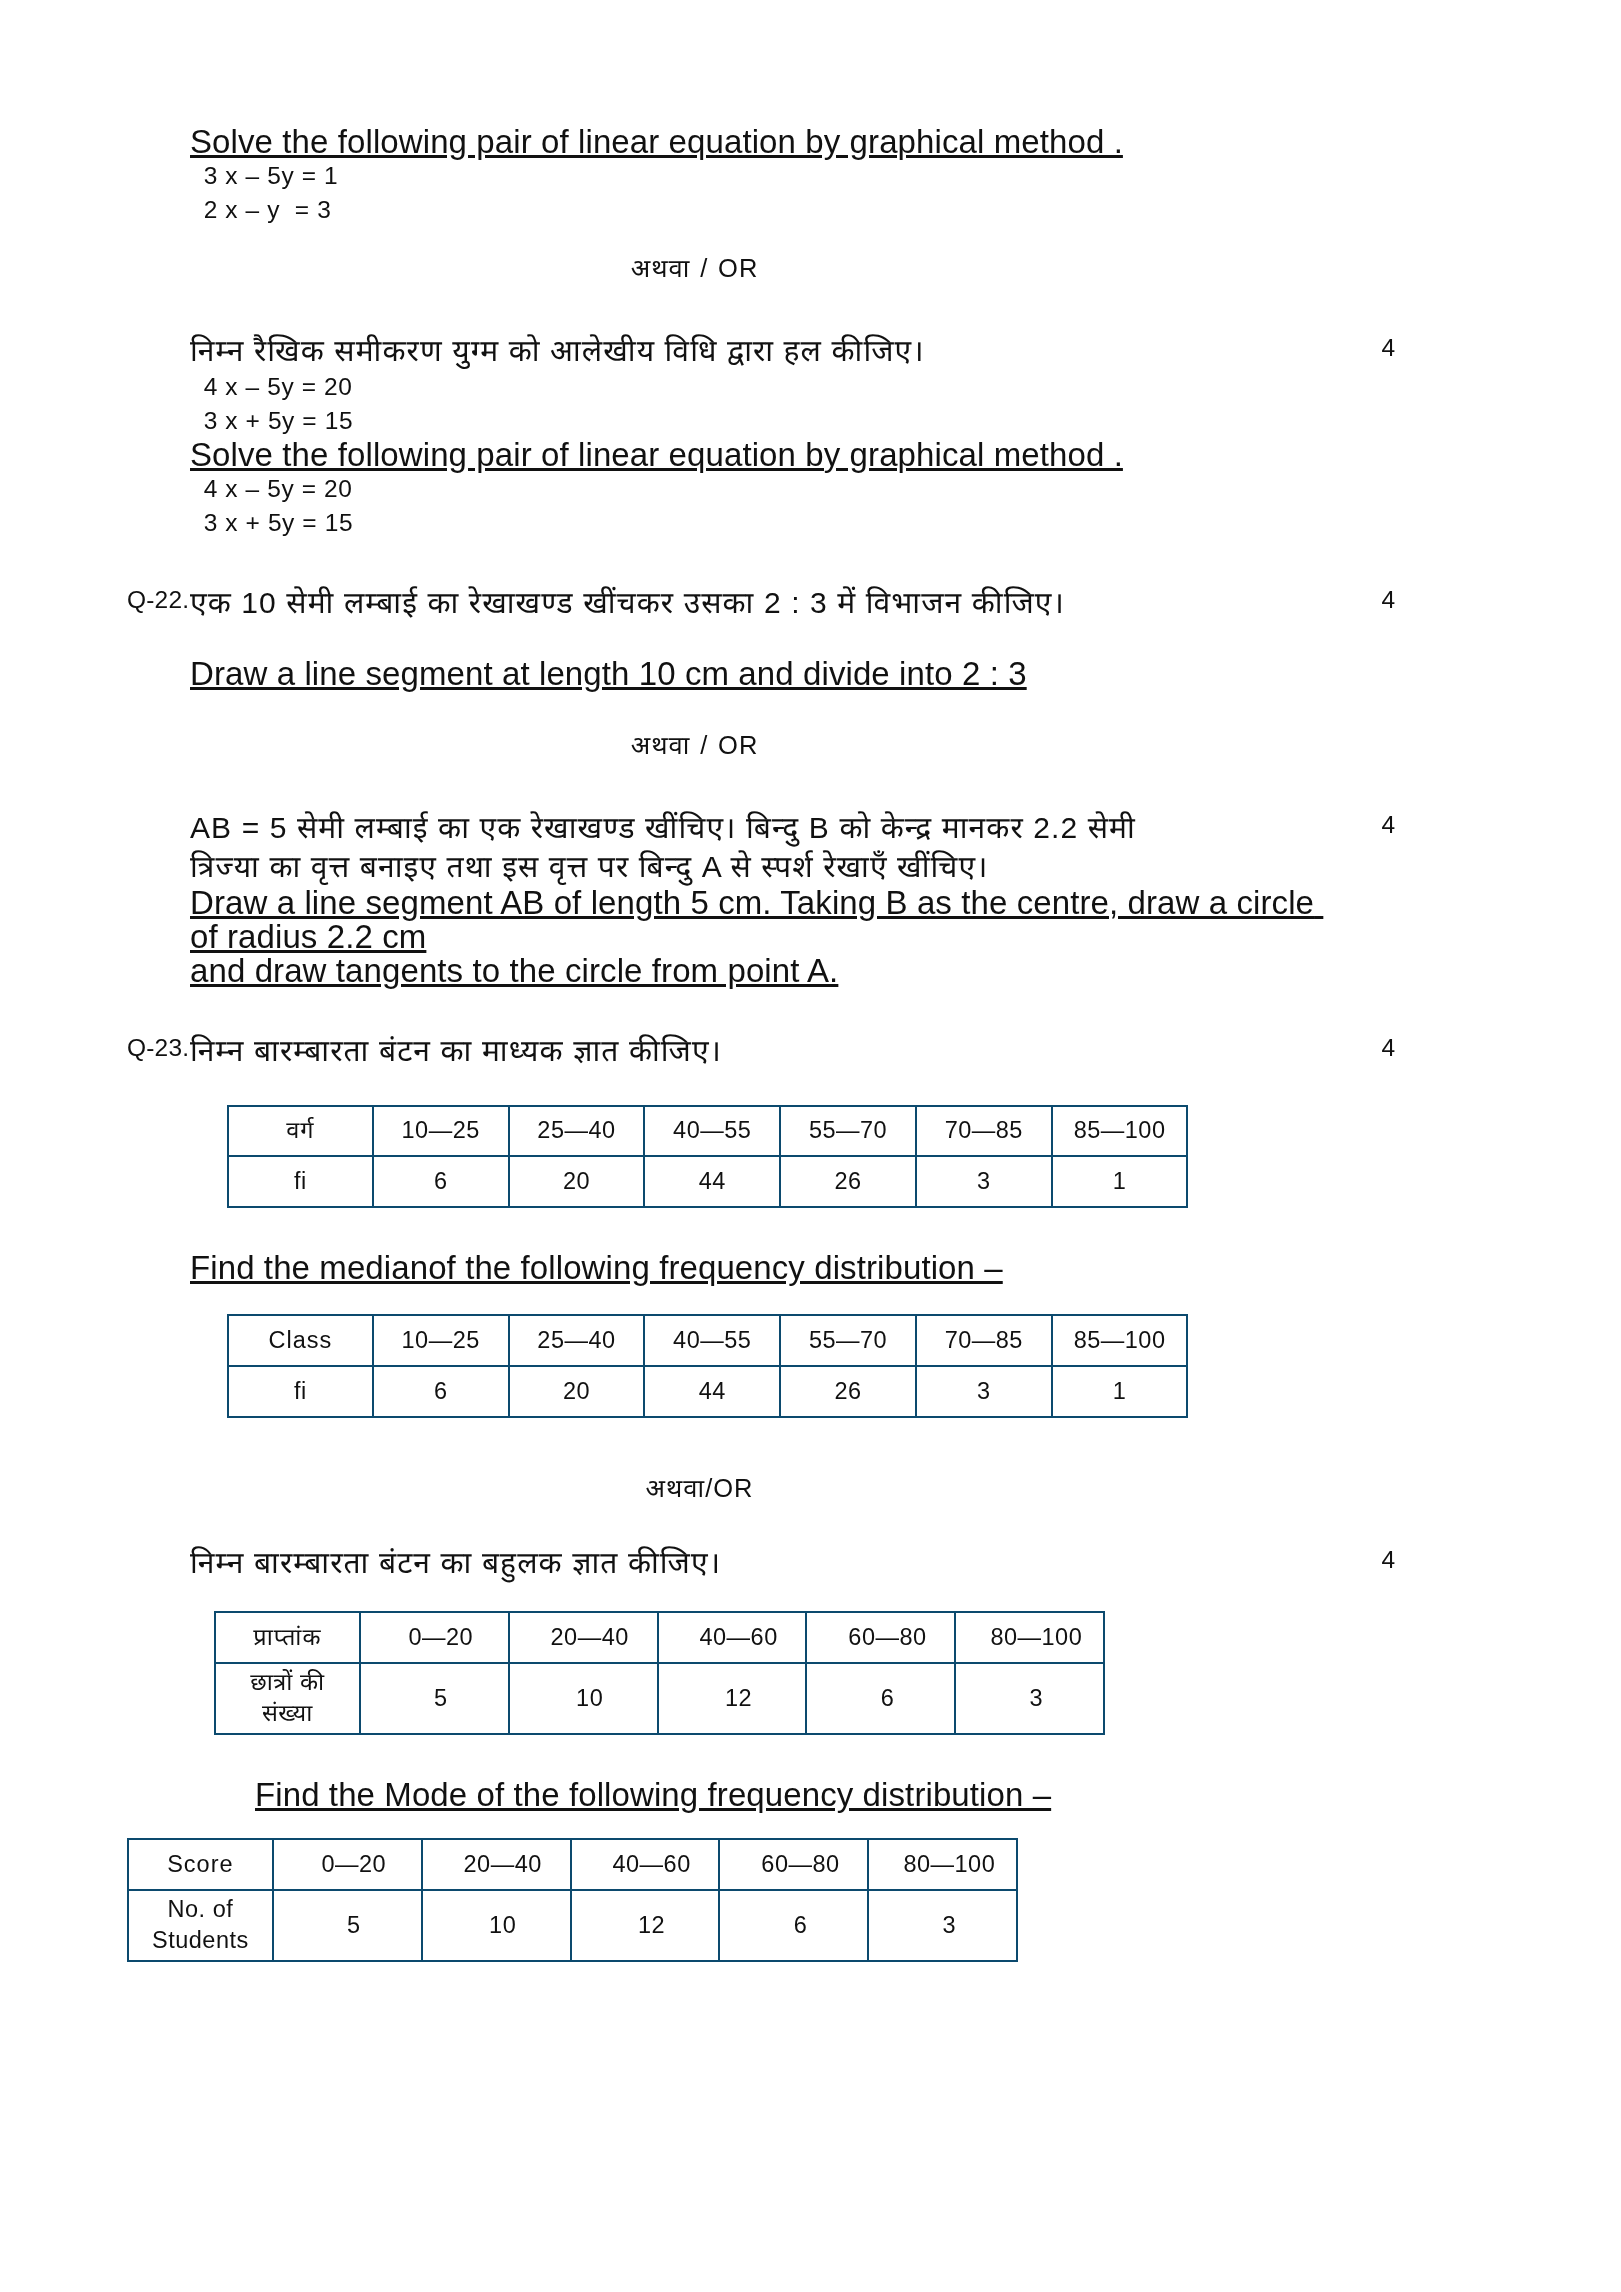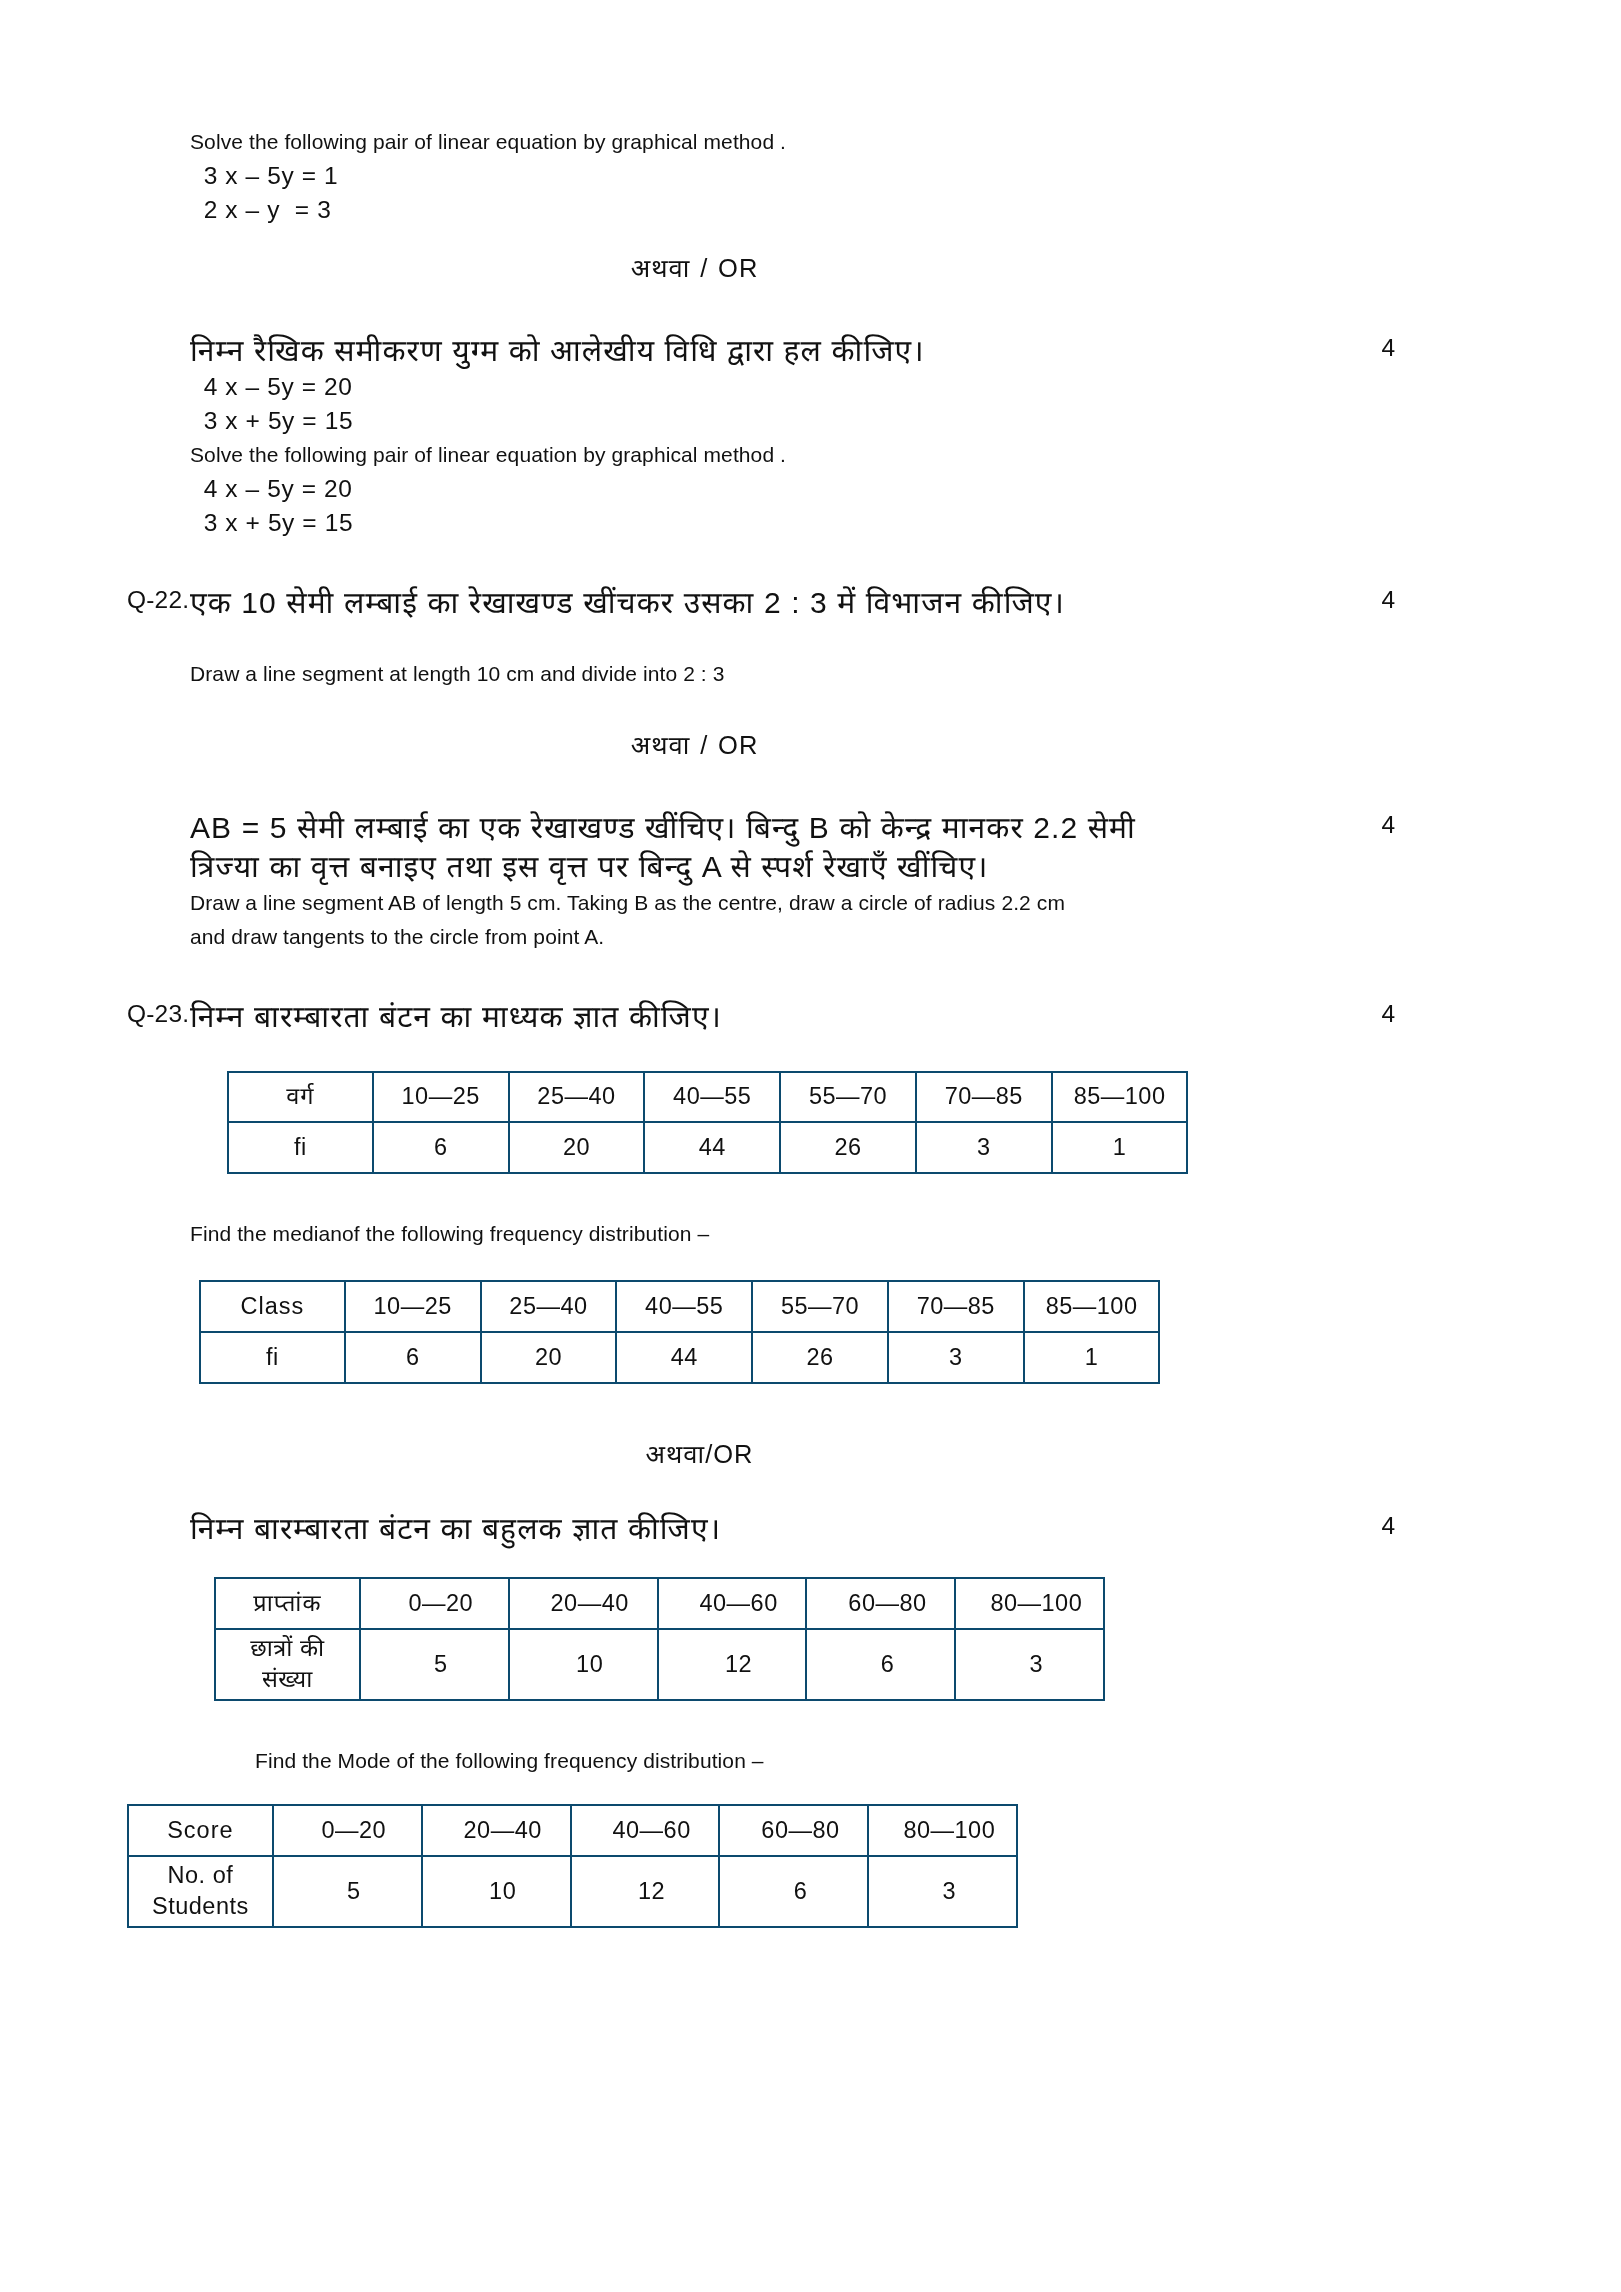--- a/index.html
+++ b/index.html
@@ -49,24 +49,25 @@
   .marks {
     flex: 0 0 78px;
     width: 78px;
     text-align: right;
     font-size: 24.5px;
     line-height: 33px;
     padding-right: 5.9px;
   }
 
   .eng {
-    font-size: 21px;
+    font-size: 33px;
     line-height: 34px;
     letter-spacing: 0.1px;
     white-space: pre-wrap;
+    text-decoration: underline;
   }
   .hin {
     font-size: 30px;
     line-height: 39px;
     letter-spacing: 1.1px;
     white-space: pre-wrap;
   }
   .eqn {
     font-size: 24.5px;
     line-height: 34px;
@@ -122,21 +123,21 @@
   .t-median td.val-col   { width: 114px; }
   .t-median td { height: 41px; }
 
   
   .t-mode td.label-col { width: 133px; }
   .t-mode td.val-col   { width: 114px; padding-left: 19px; }
   .t-mode td { height: 41px; }
   .t-mode td.tall { line-height: 31px; }
 
   .offset-1 { margin-left: 100px; }
-  .offset-2 { margin-left: 72px; }
+  .offset-2 { margin-left: 100px; }
   .offset-3 { margin-left: 87px; }
   .offset-4 { }
 
   .center-or {
     text-align: center;
     font-size: 25.5px;
     line-height: 39px;
     letter-spacing: 1px;
     padding-right: 108px;
   }

